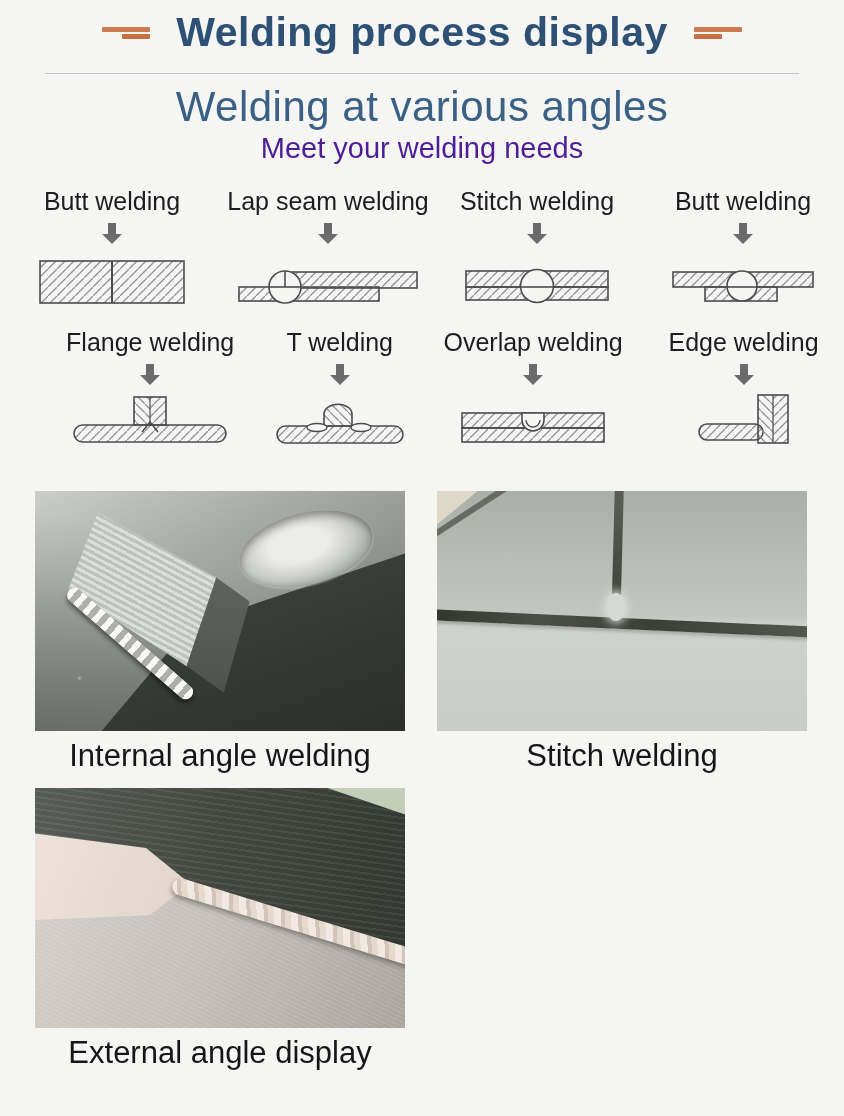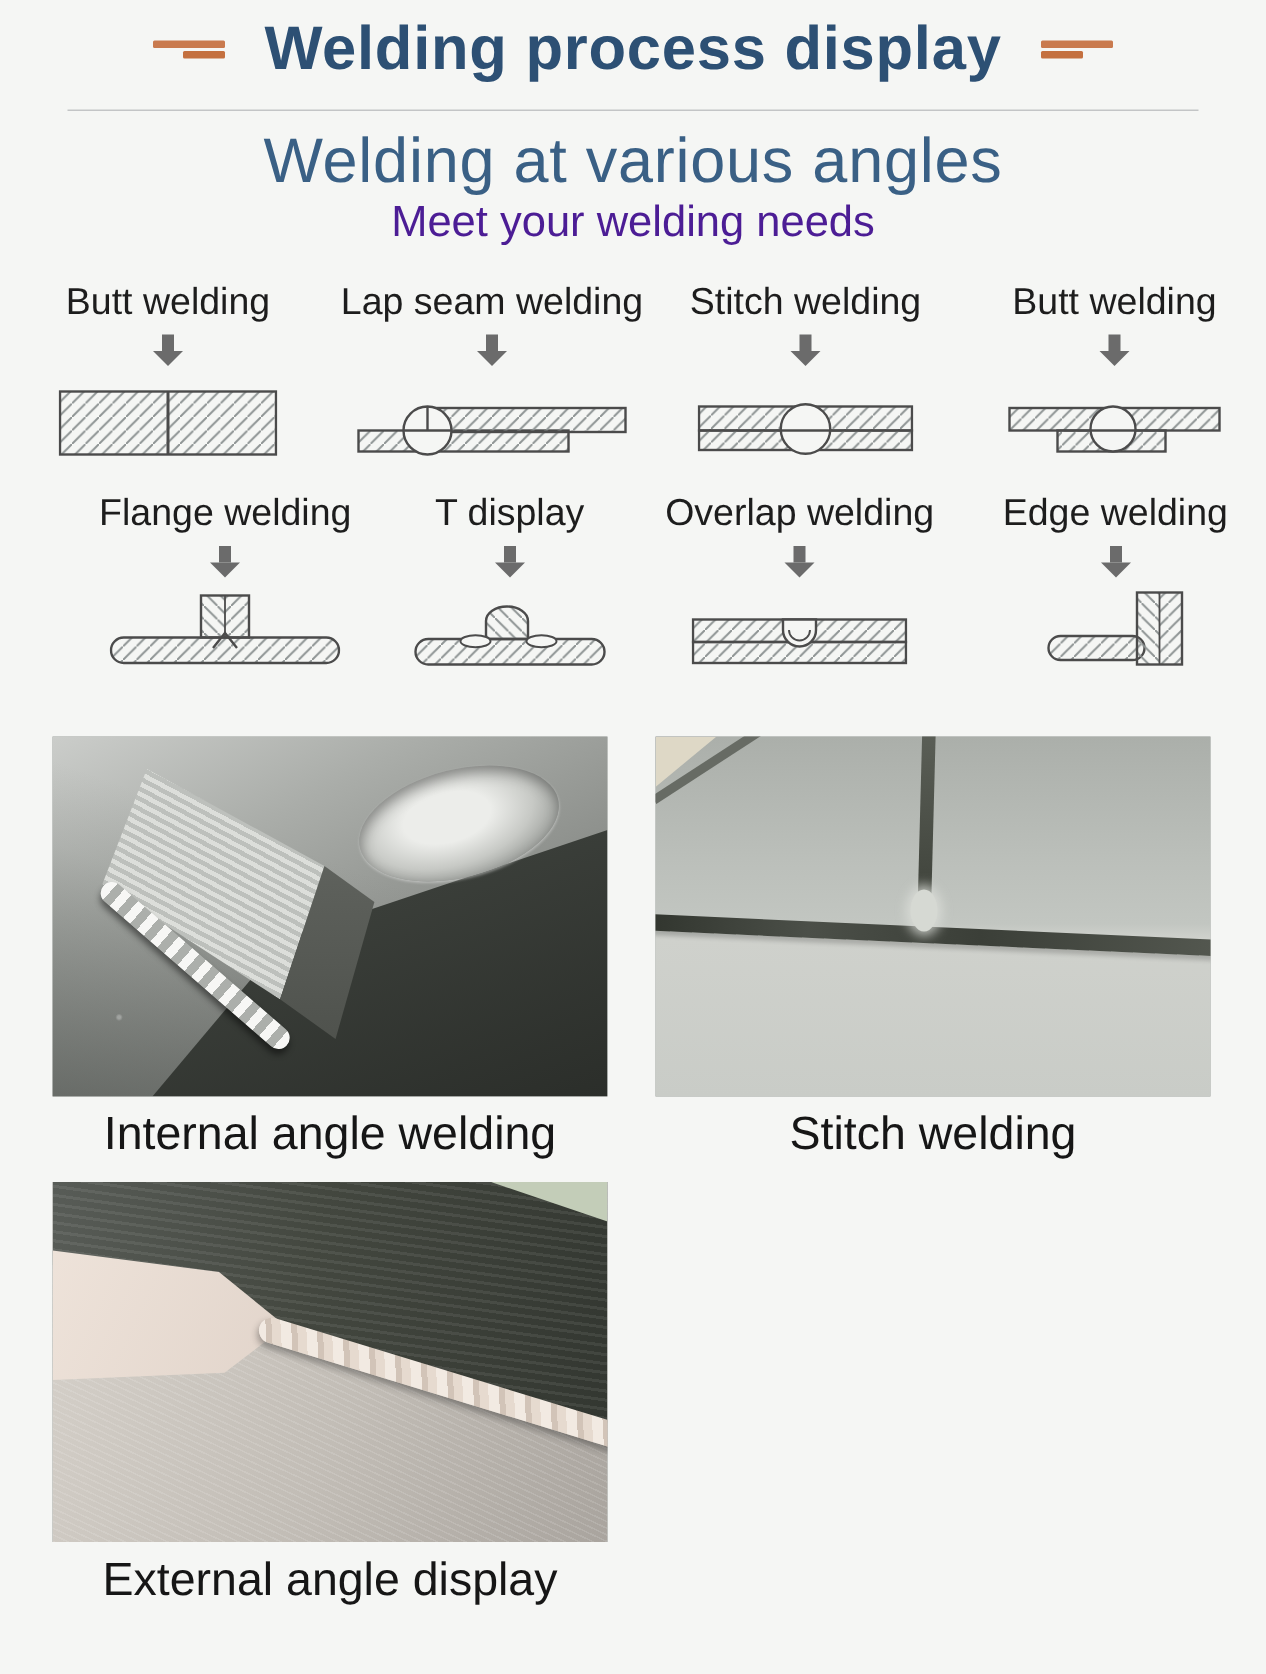--- a/index.html
+++ b/index.html
@@ -215,21 +215,21 @@
           <rect x="1" y="30" width="152" height="17" rx="8.5" fill="url(#hA)" stroke="#4b4b4b" stroke-width="1.6"></rect>
           <rect x="61" y="2" width="16" height="28" fill="url(#hB)"></rect>
           <rect x="77" y="2" width="16" height="28" fill="url(#hA)"></rect>
           <rect x="61" y="2" width="32" height="28" fill="none" stroke="#4b4b4b" stroke-width="1.6"></rect>
           <line x1="77" y1="2" x2="77" y2="30" stroke="#4b4b4b" stroke-width="1.2"></line>
           <path d="M69 37 L77 27 L85 37" fill="none" stroke="#4b4b4b" stroke-width="1.6"></path>
         </svg>
       </div>
     </div>
     <div class="dcell">
-      <div class="dlabel">T display</div>
+      <div class="dlabel">T welding</div>
       <div class="arrow">
           <i class="a-stem"></i>
           <i class="a-head"></i>
         </div>
       <div class="dfig">
         <svg class="dsvg" width="128" height="42" viewBox="0 0 128 42">
           <rect x="1" y="23" width="126" height="17" rx="8.5" fill="url(#hA)" stroke="#4b4b4b" stroke-width="1.6"></rect>
           <path d="M48 23 L48 11 A13 9 0 0 1 76 11 L76 23 Z" fill="url(#hB)" stroke="#4b4b4b" stroke-width="1.6"></path>
           <ellipse cx="41" cy="24.5" rx="10" ry="4" fill="#f5f6f4" stroke="#4b4b4b" stroke-width="1.3"></ellipse>
           <ellipse cx="85" cy="24.5" rx="10" ry="4" fill="#f5f6f4" stroke="#4b4b4b" stroke-width="1.3"></ellipse>

